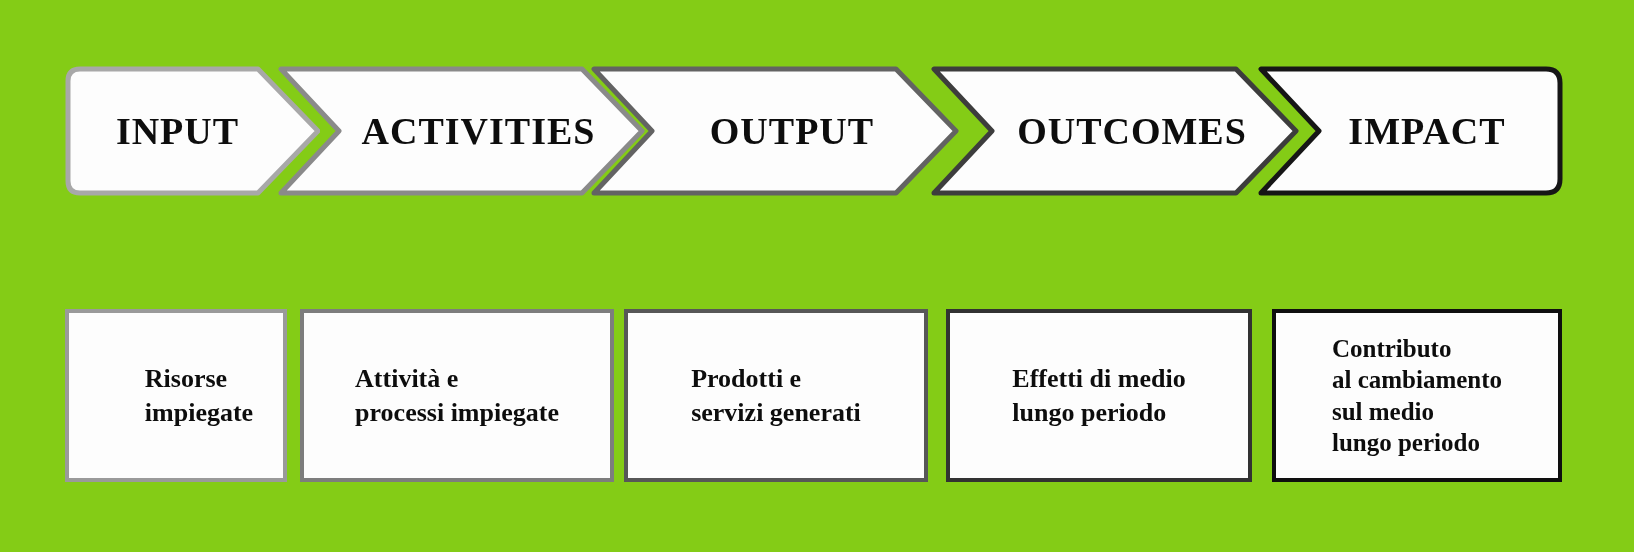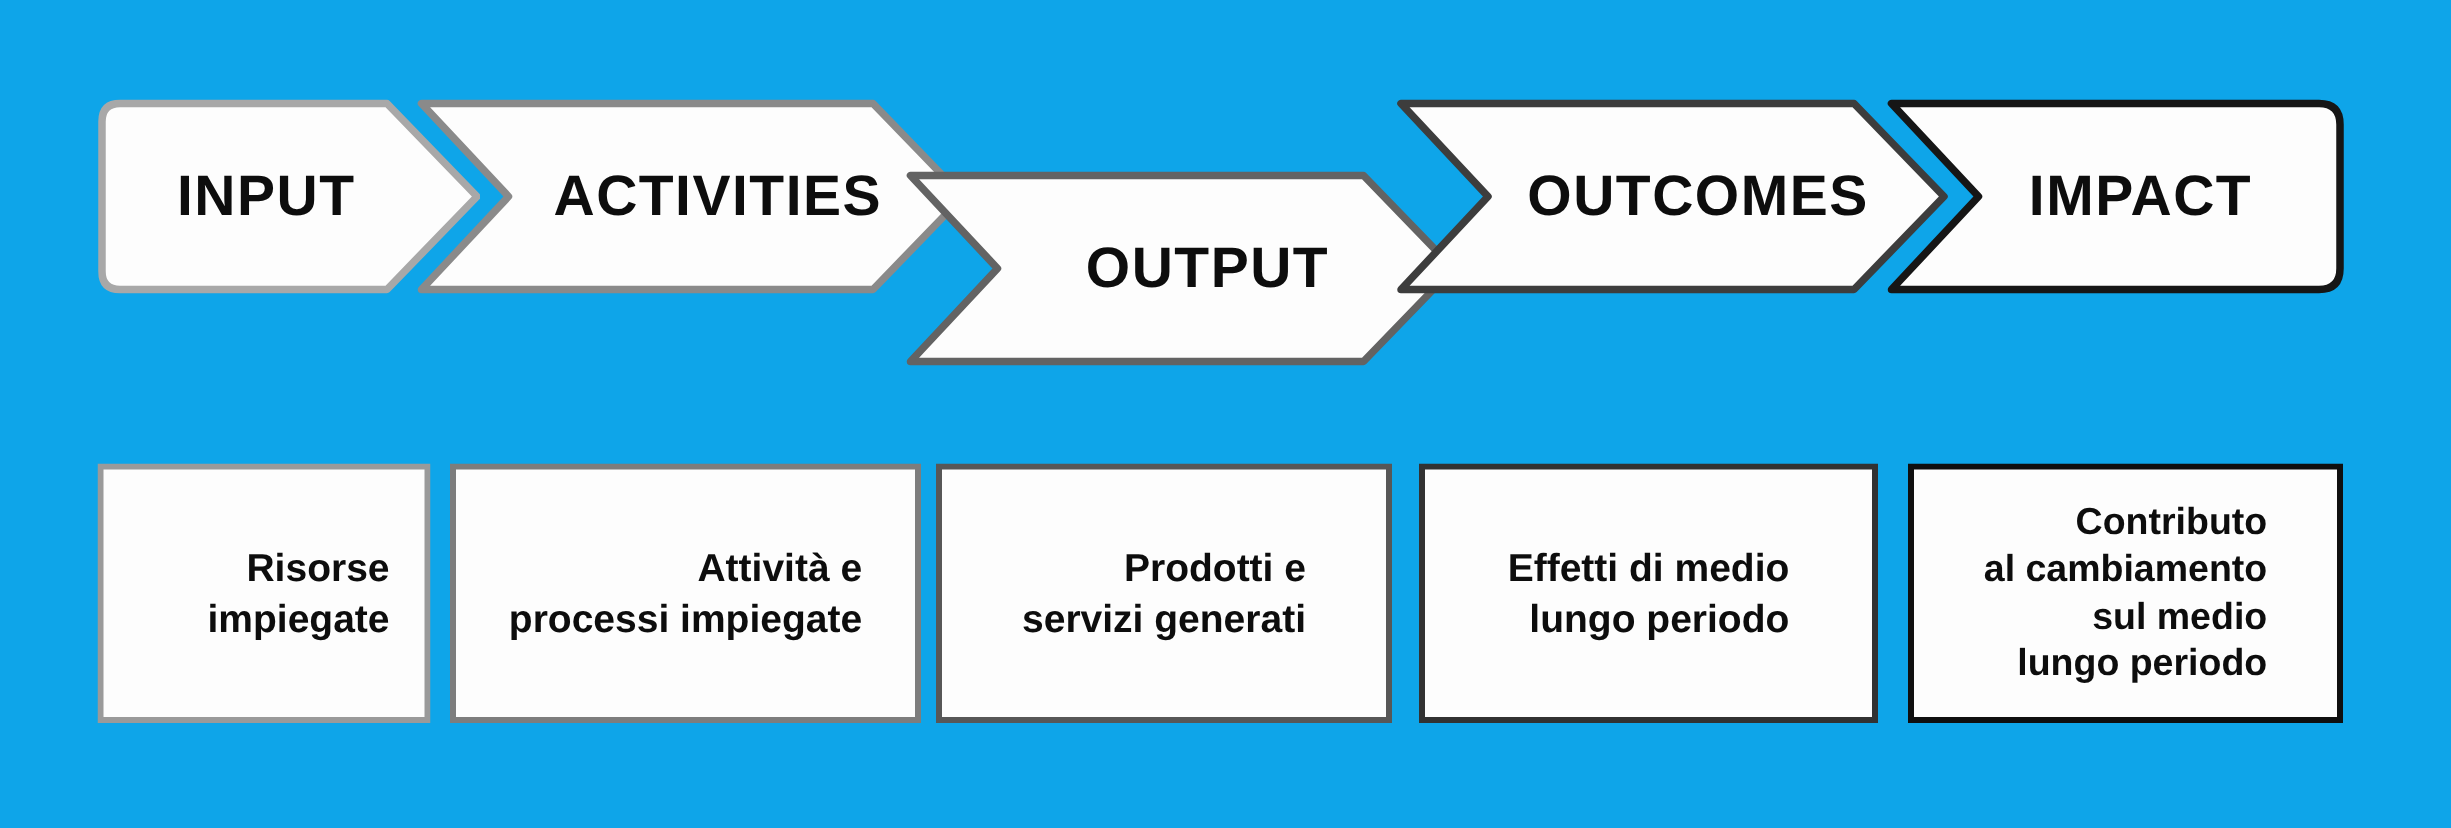--- a/index.html
+++ b/index.html
@@ -4,23 +4,23 @@
 <style>
   html, body {
     margin: 0;
     padding: 0;
     background: #000000;
   }
   .canvas {
     position: relative;
     width: 1634px;
     height: 552px;
-    background: #0ea5e9;
+    background: #84cc16;
     overflow: hidden;
-    font-family: Liberation Sans, sans-serif;
+    font-family: Liberation Serif, serif;
   }
   .arrow-band { position: absolute; top: 66px; left: 0; height: 130px; width: 1634px; }
   .stage-arrow { position: absolute; top: 0; height: 130px; }
   .stage-arrow svg { position: absolute; left: 0; top: 0; display: block; }
   .arrow-label {
     position: absolute;
     inset: 0;
     display: flex;
     align-items: center;
     justify-content: center;
@@ -35,21 +35,21 @@
 
   .box-row { position: absolute; top: 309px; left: 0; height: 173px; width: 1634px; }
   .stage-box { position: absolute; top: 0; height: 173px; }
   .stage-box svg { position: absolute; left: 0; top: 0; display: block; }
   .box-label {
     position: absolute;
     inset: 0;
     display: flex;
     align-items: center;
     justify-content: center;
-    text-align: right;
+    text-align: left;
     font-size: 26px;
     font-weight: 700;
     line-height: 1.28;
     color: #0d0d0d;
     white-space: pre-line;
   }
   .stage-box.b5 .box-label { font-size: 25px; line-height: 1.26; }
 </style>
 </head>
 <body>
@@ -65,21 +65,21 @@
       <div class="arrow-label first">INPUT</div>
     </div>
 
     <div class="stage-arrow" style="left:277px; width:369px;">
       <svg width="369" height="130" viewBox="0 0 369 130">
         <path d="M4,3 L305,3 L365,65 L305,127 L4,127 L62,65 Z" fill="#fdfdfd" stroke-width="5" stroke-linejoin="round" stroke="#8a8a8a"></path>
       </svg>
       <div class="arrow-label notched">ACTIVITIES</div>
     </div>
 
-    <div class="stage-arrow" style="left:603px; width:370px;margin-top:48px;">
+    <div class="stage-arrow" style="left:590px; width:370px;">
       <svg width="370" height="130" viewBox="0 0 370 130">
         <path d="M4,3 L306,3 L366,65 L306,127 L4,127 L62,65 Z" fill="#fdfdfd" stroke-width="5" stroke-linejoin="round" stroke="#636363"></path>
       </svg>
       <div class="arrow-label notched">OUTPUT</div>
     </div>
 
     <div class="stage-arrow" style="left:930px; width:370px;">
       <svg width="370" height="130" viewBox="0 0 370 130">
         <path d="M4,3 L306,3 L366,65 L306,127 L4,127 L62,65 Z" fill="#fdfdfd" stroke-width="5" stroke-linejoin="round" stroke="#3d3d3d"></path>
       </svg>

